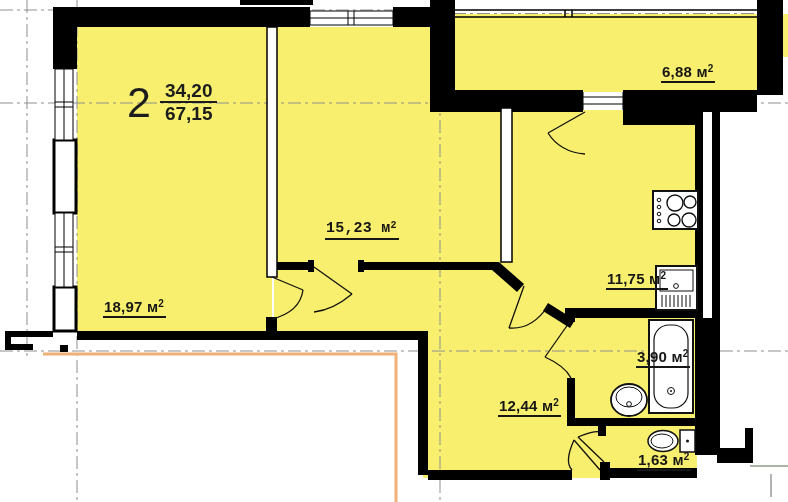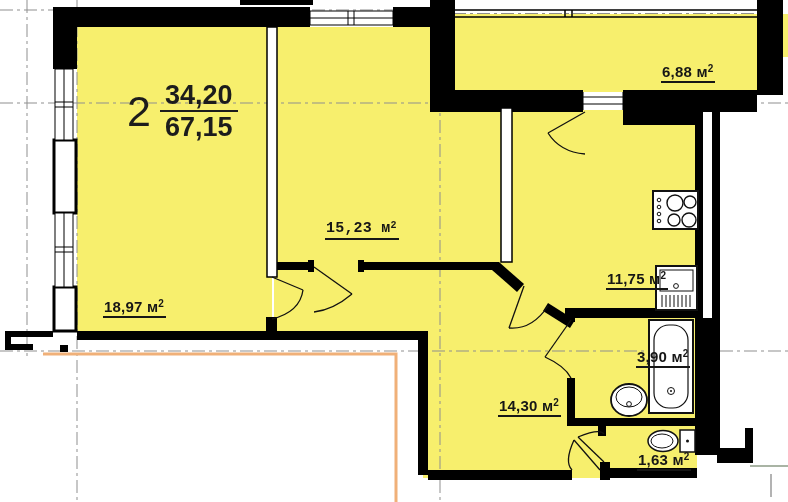--- a/index.html
+++ b/index.html
@@ -12,21 +12,21 @@
     position:absolute;font-weight:bold;font-size:15px;color:#161616;
     border-bottom:2px solid #161616;line-height:1.05;padding:0 2px 1px 1px;
     white-space:nowrap;letter-spacing:.2px;
   }
   .area-label sup{font-size:10px;vertical-align:top;line-height:1;}
   .title-block{
     position:absolute;left:127px;top:80px;display:flex;align-items:center;
     gap:9px;color:#1c1c1c;
   }
   .rc{font-size:43px;font-weight:400;line-height:1;}
-  .frac{display:inline-block;font-size:27px;font-weight:bold;text-align:center;line-height:1.12;}
+  .frac{display:inline-block;font-size:19px;font-weight:bold;text-align:center;line-height:1.12;}
   .frac-top{display:block;border-bottom:2px solid #1c1c1c;padding:0 5px;}
   .frac-bottom{display:block;padding:0 5px;text-align:right;}
 </style>
 </head>
 <body>
 
 <div class="plan">
 
   <svg width="788" height="502" viewBox="0 0 788 502">
 
@@ -217,21 +217,21 @@
   </div>
   <div class="area-label" style="left:661px;top:57px;margin-top:7px;">
     <span>6,88</span>
     <span> <span>м</span><sup>2</sup></span>
   </div>
   <div class="area-label" style="left:636px;top:349px;">
     <span>3,90</span>
     <span> <span>м</span><sup>2</sup></span>
   </div>
   <div class="area-label" style="left:498px;top:398px;">
-    <span>14,30</span>
+    <span>12,44</span>
     <span> <span>м</span><sup>2</sup></span>
   </div>
   <div class="area-label" style="left:637px;top:452px;">
     <span>1,63</span>
     <span> <span>м</span><sup>2</sup></span>
   </div>
 
 </div>
 
 </body></html>

